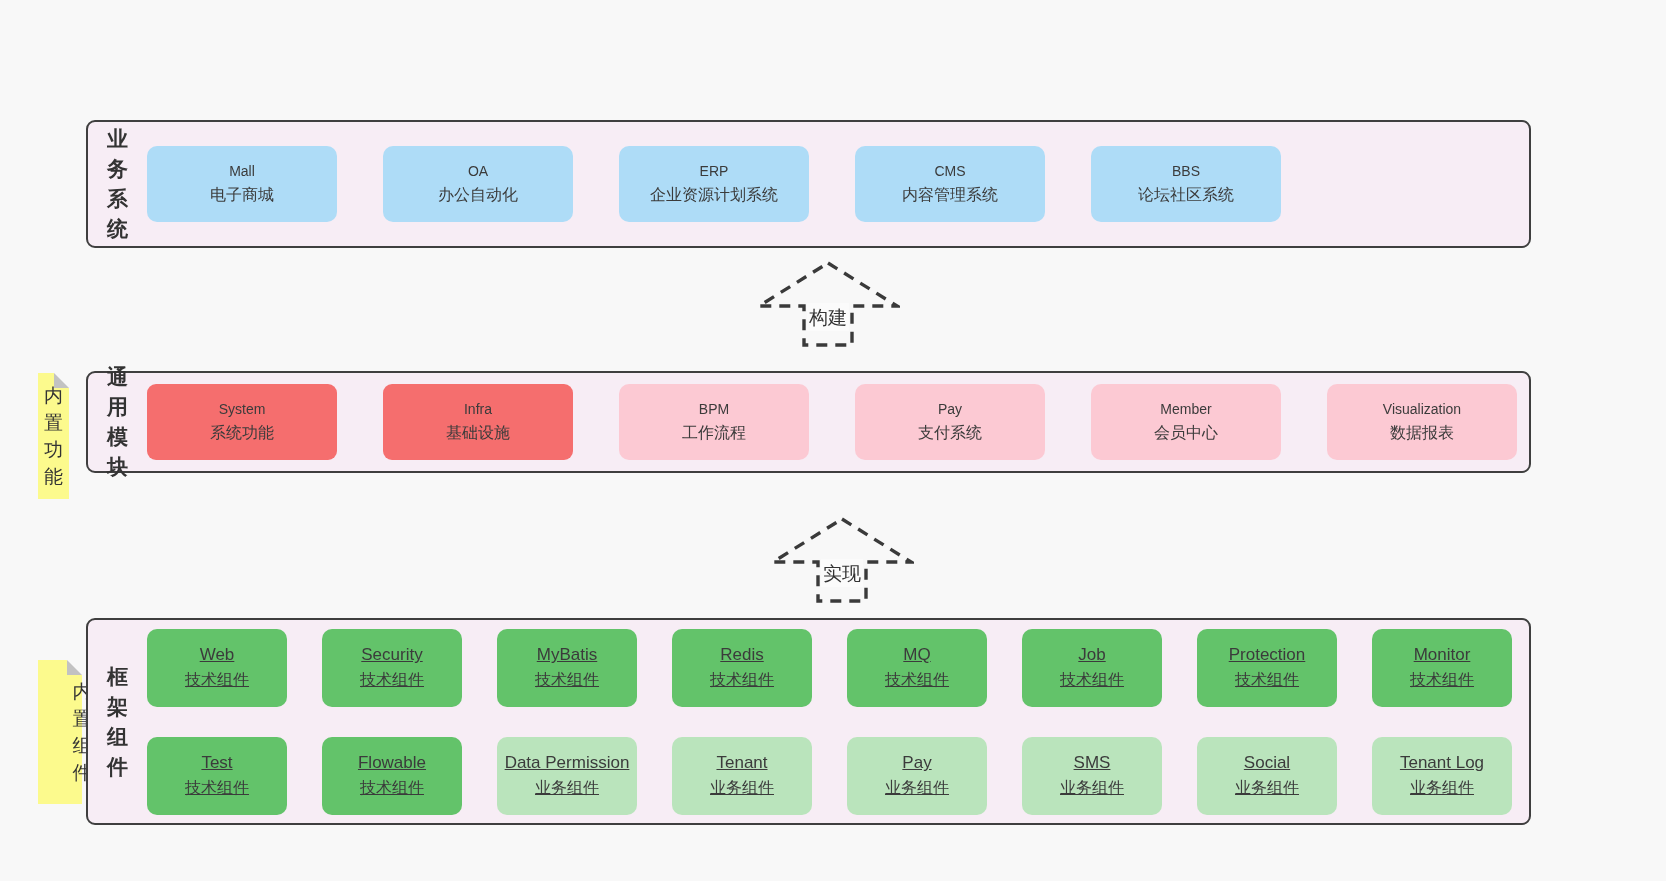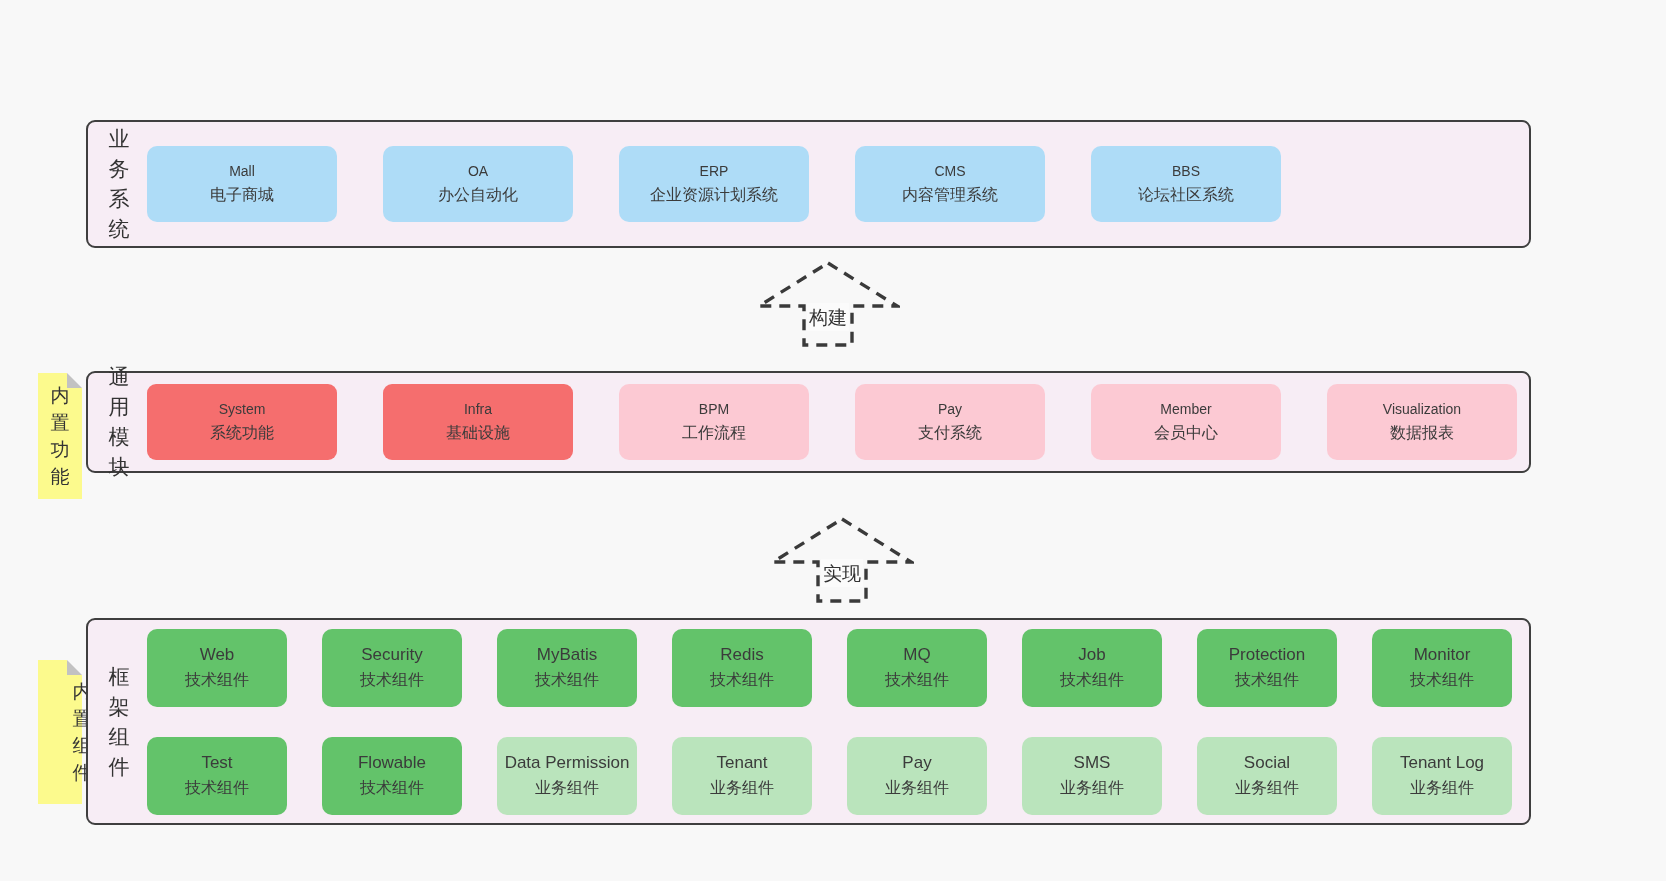--- a/index.html
+++ b/index.html
@@ -7,38 +7,38 @@
     font-family:"Liberation Sans","DejaVu Sans",sans-serif; color:#3b3b3b;
     overflow:hidden; position:relative; }
   .layer { position:absolute; left:86px; width:1445px; background:#f7edf5;
     border:2px solid #3f3f3f; border-radius:9px; display:flex; align-items:stretch; }
   #layer-business { top:120px; height:128px; }
   #layer-common   { top:371px; height:102px; }
   #layer-framework{ top:618px; height:207px; }
   .side-label { width:59px; display:flex; align-items:center; justify-content:center;
     font-size:21px; color:#333; flex:0 0 59px; }
   .side-label span { display:block; width:24px; word-break:break-all;
-    line-height:30px; text-align:right; }
+    line-height:30px; text-align:center;font-weight:bold; }
   .boxes { flex:1; display:flex; align-items:center; gap:46px; padding-right:12px; }
   .box { border-radius:10px; display:flex; flex-direction:column; align-items:center;
     justify-content:center; text-align:center; padding:4px 6px; }
   .big  { width:190px; height:76px; flex:0 0 190px; }
   .small{ width:140px; height:78px; flex:0 0 140px; }
   .box .t { font-size:14px; line-height:1.35; }
   .box .s { font-size:16px; line-height:1.35; margin-top:3px; }
   .small .t { font-size:17px; } .small .s { margin-top:2px; }
   .blue  { background:#aedcf7; }
   .red   { background:#f56e6e;border-radius:9px; }
   .pink  { background:#fcc9d3; }
   .green { background:#63c36a; }
   .lgreen{ background:#bae4bc; }
   .grid { flex:1; display:flex; flex-direction:column; justify-content:center;
-    gap:30px; padding-right:12px; }
+    gap:30px; padding-right:12px;text-decoration:underline; }
   .grid .row { display:flex; gap:35px; }
-  .tag { position:absolute; left:38px; width:44px; background:#fcfa8d;
+  .tag { position:absolute; left:38px; width:31px; background:#fcfa8d;
     display:flex; align-items:center; justify-content:center; font-size:19px; color:#333; }
   #tag-features  { top:373px; height:126px; }
   #tag-components{ top:660px; height:144px;padding-left:44px; }
   .tag span { display:block; width:20px; word-break:break-all; line-height:27px; text-align:center; }
   .tag .cut { position:absolute; top:0; right:0; width:15px; height:15px;
     background:#f8f8f8; }
   .tag .fold { position:absolute; top:0; right:0; width:15px; height:15px;
     background:#c2c2c2; clip-path:polygon(0 0, 100% 100%, 0 100%); }
   .arrow { position:absolute; width:144px; height:88px; }
   #arrow-build { left:756px; top:260px; }

